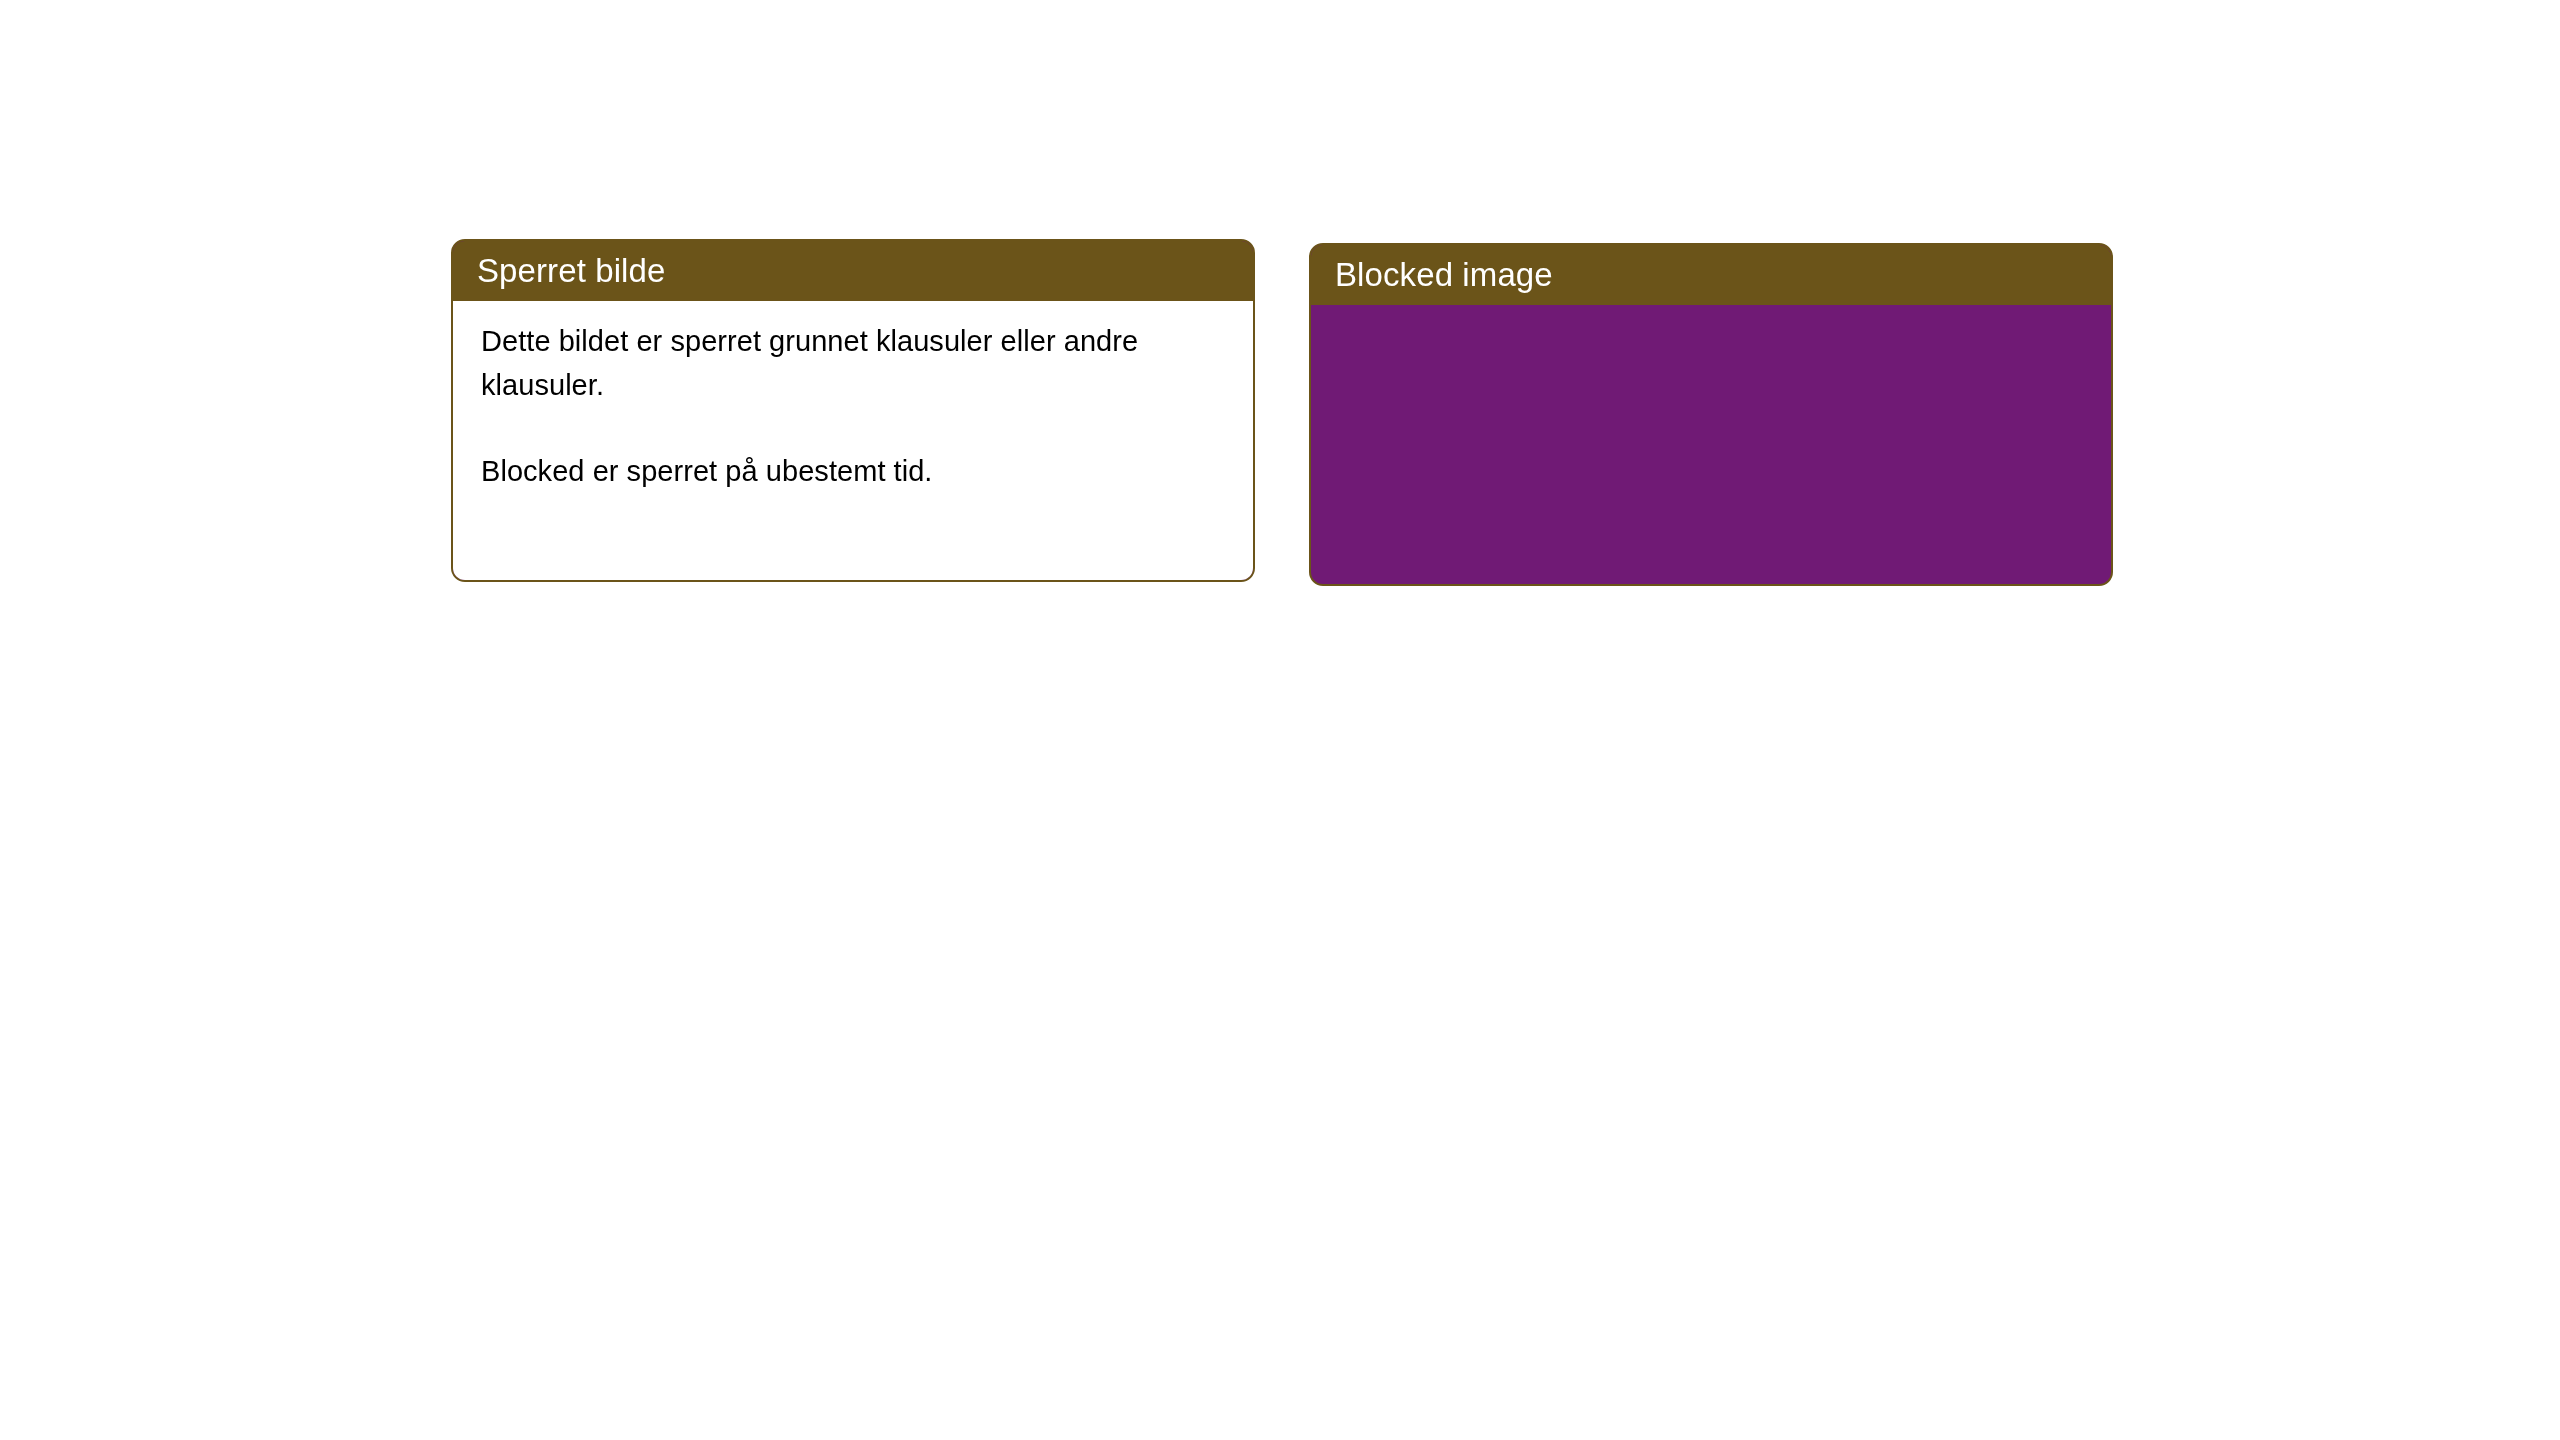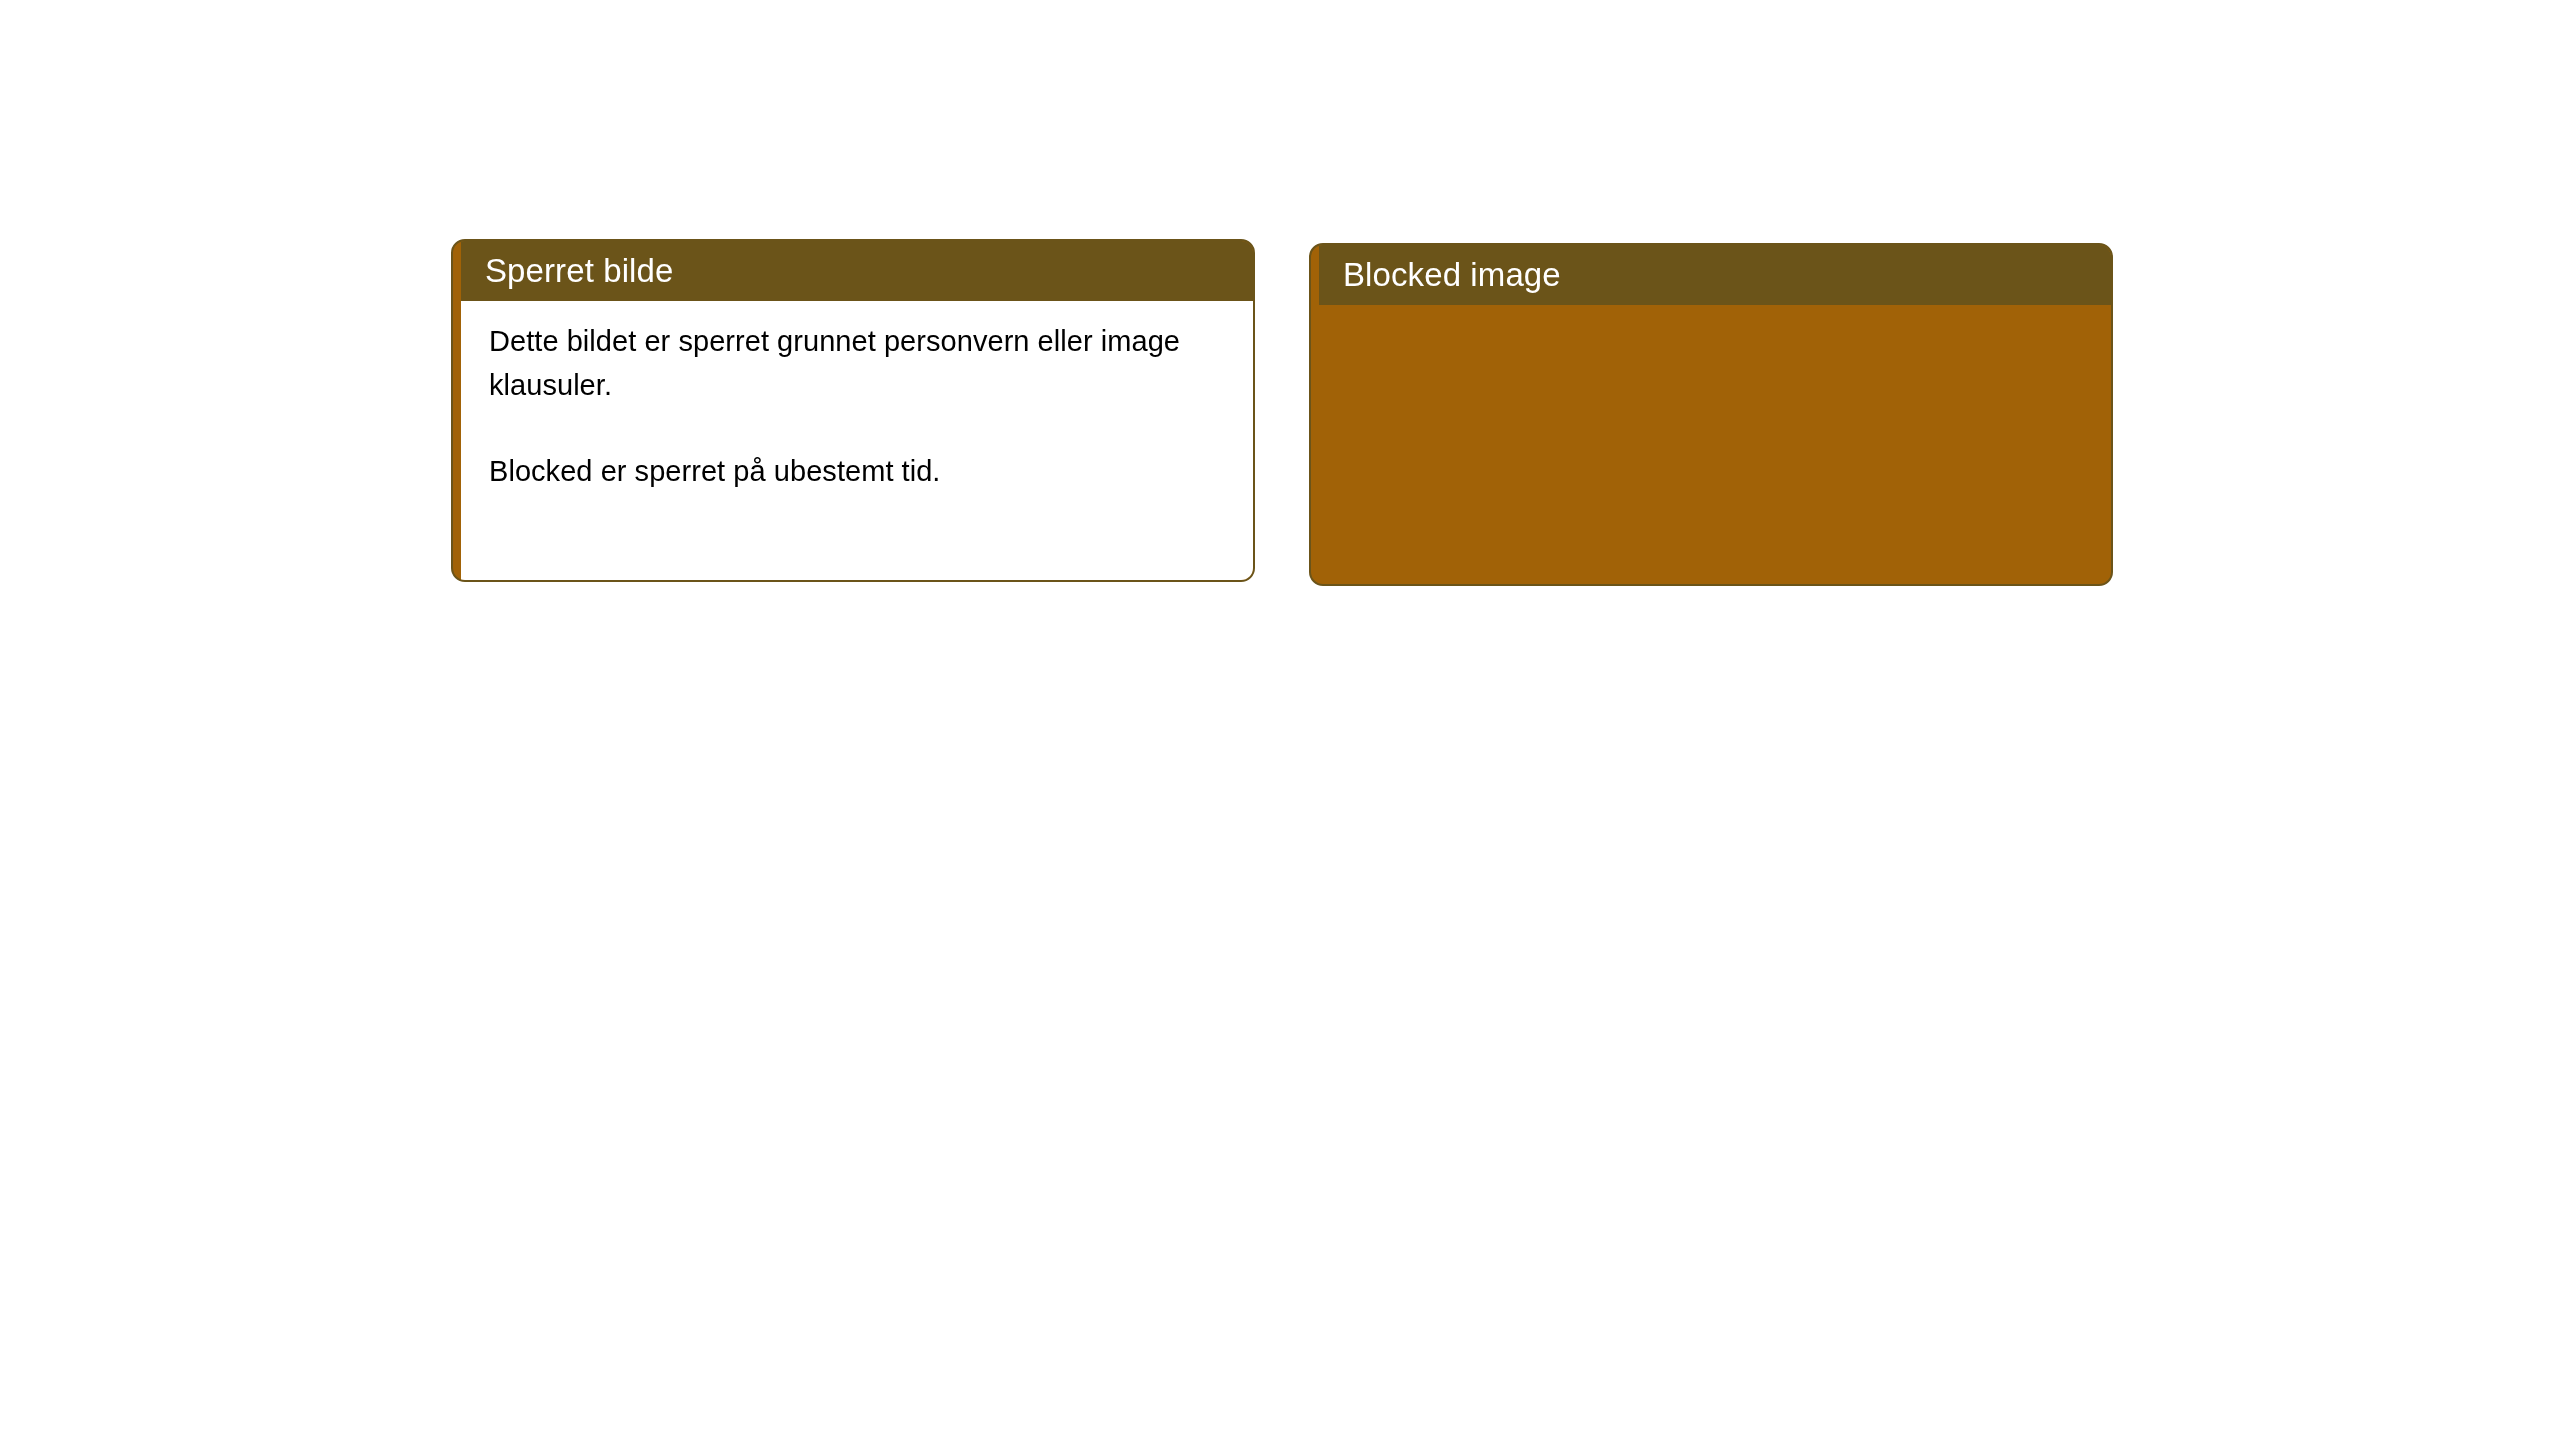--- a/index.html
+++ b/index.html
@@ -19,25 +19,24 @@
   .stage {
     position: relative;
     width: 2560px;
     height: 1440px;
   }
 
   
   .notice-panel {
     position: absolute;
     box-sizing: border-box;
-    background: #a16207;
+    background: #701a75;
     border: 2px solid #6b5419;
     border-radius: 14px;
     overflow: hidden;
-    padding-left: 8px;
   }
 
   .notice-panel.panel-no {
     left: 451px;
     top: 239px;
     width: 804px;
     height: 343px;
   }
 
   .notice-panel.panel-en {
@@ -88,21 +87,21 @@
 </head>
 <body>
 
 <div class="stage">
 
   <section class="notice-panel panel-no">
     <div class="panel-header">
       <span class="panel-title">Sperret bilde</span>
     </div>
     <div class="panel-body">
-      <p class="panel-paragraph">Dette bildet er sperret grunnet personvern eller image klausuler.</p>
+      <p class="panel-paragraph">Dette bildet er sperret grunnet klausuler eller andre klausuler.</p>
       <p class="panel-paragraph">Blocked er sperret på ubestemt tid.</p>
     </div>
   </section>
 
   <section class="notice-panel panel-en">
     <div class="panel-header">
       <span class="panel-title">Blocked image</span>
     </div>
   </section>
 

